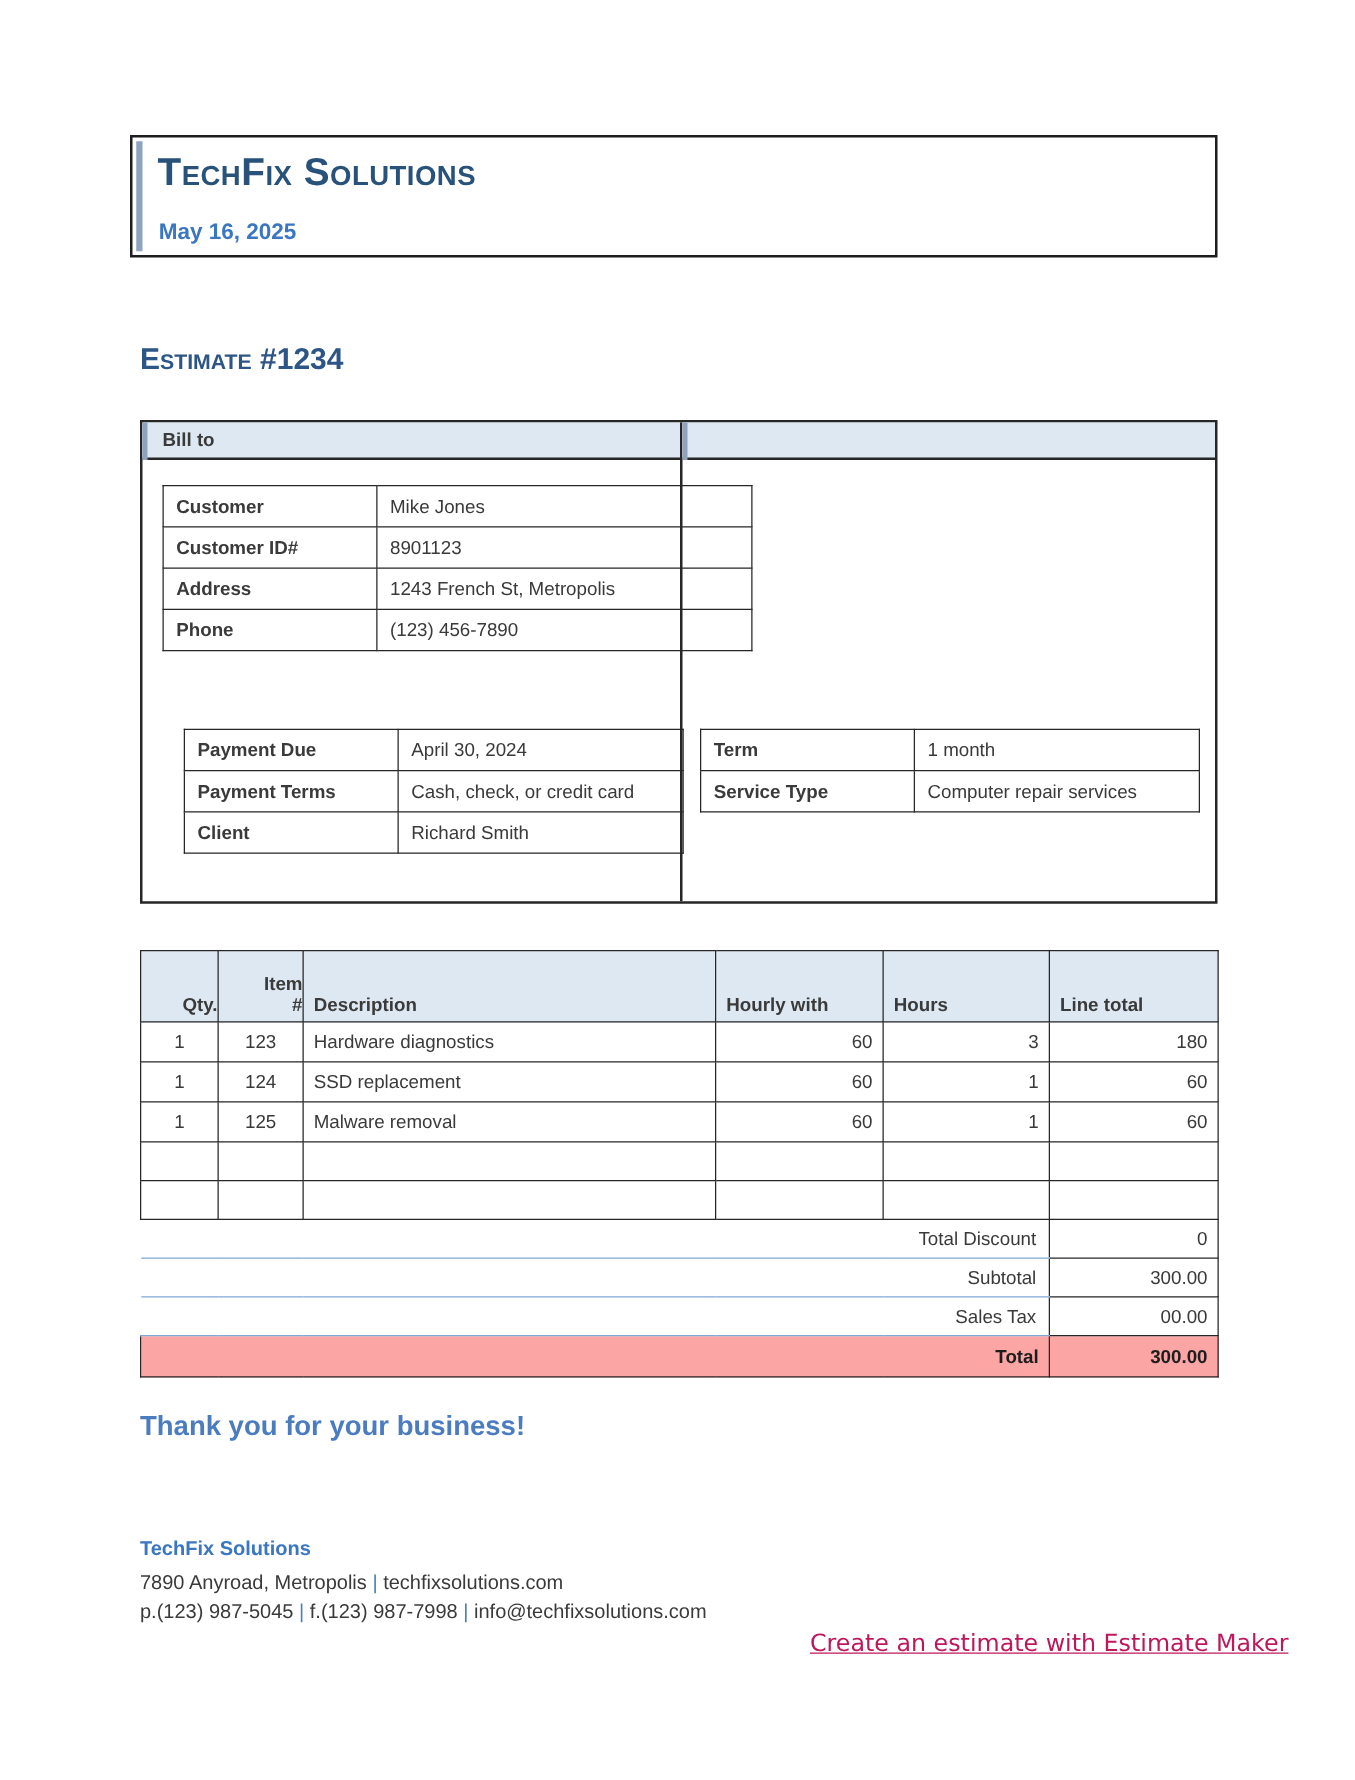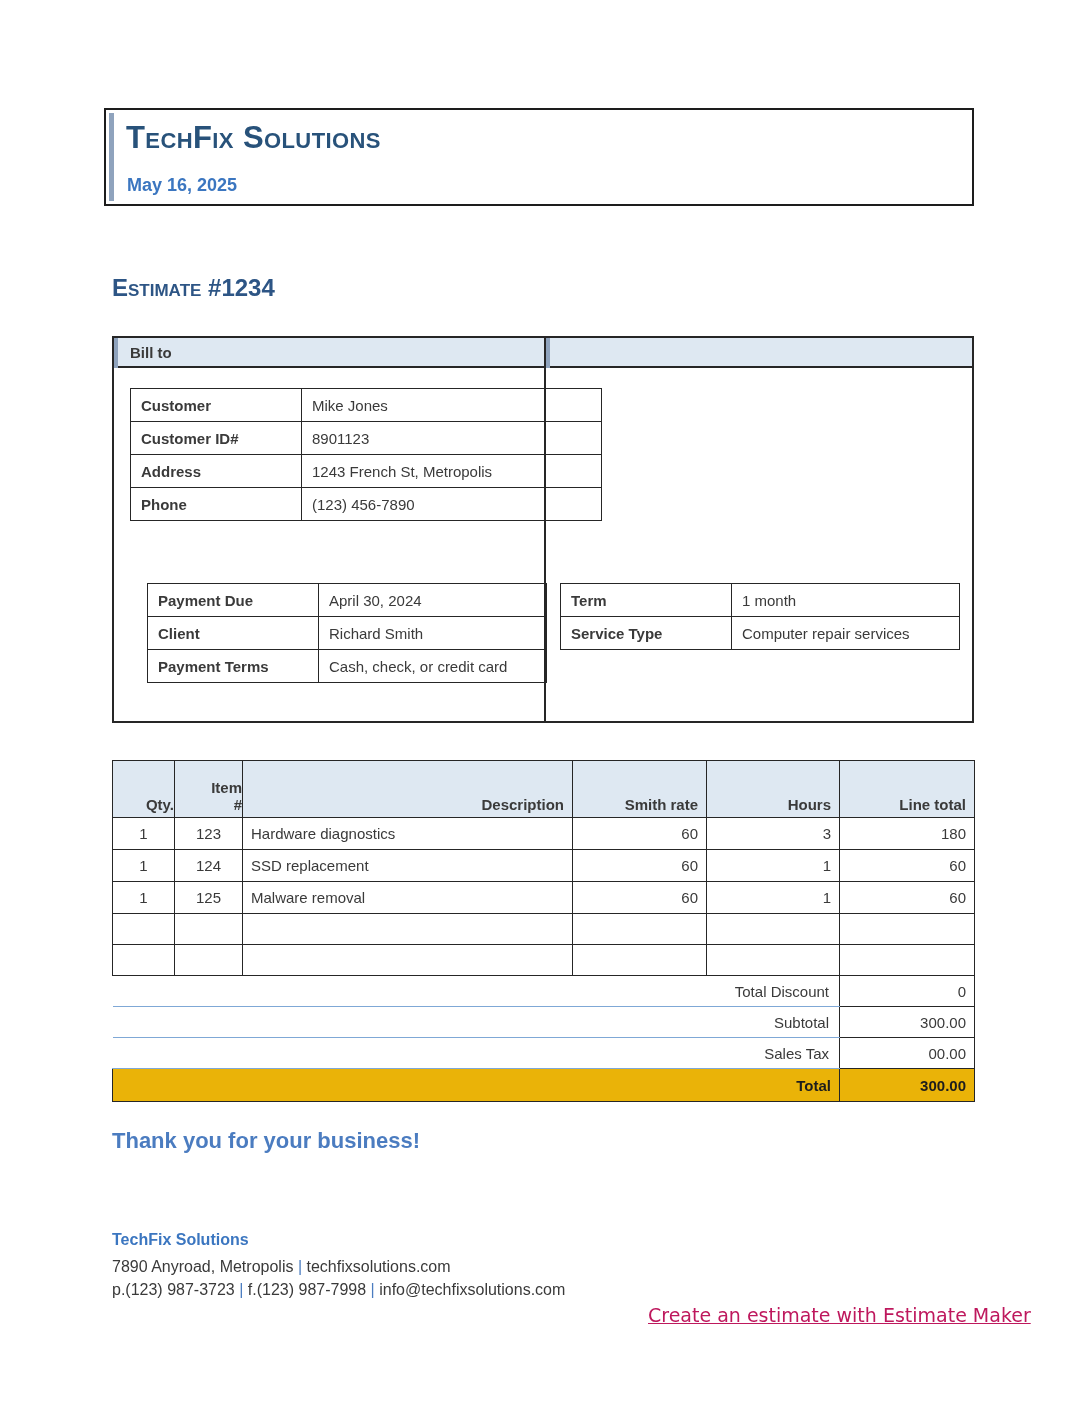--- a/index.html
+++ b/index.html
@@ -163,21 +163,21 @@
 
   .items th {
     background: #dee8f2;
     border: 1.6px solid #262626;
     height: 52px;
     vertical-align: bottom;
     padding: 0 8px 4px 8px;
     font-size: 15px;
     font-weight: bold;
     color: #3a3a3a;
-    text-align: right;
+    text-align: left;
   }
   .items th.ctr { text-align: right; padding-left: 0; padding-right: 0; margin-left: 28px; }
   .items td {
     border: 1.6px solid #262626;
     height: 31px;
     padding: 0 8px;
     vertical-align: middle;
     color: #3a3a3a;
   }
   .items td.ctr { text-align: center; }
@@ -196,21 +196,21 @@
     padding-right: 10px;
   }
   .items tr.sum td.sum-val {
     border-left: 1.6px solid #262626;
     border-right: 1.6px solid #262626;
     border-top: 1.6px solid #262626;
     border-bottom: 1.6px solid #262626;
     text-align: right;
   }
   .items tr.total-row td {
-    background: #eab308;
+    background: #fca5a5;
     border: 1.6px solid #262626;
     font-weight: bold;
     height: 32px;
     text-align: right;
     color: #1d1d1d;
   }
 
   
   .thankyou {
     position: absolute;
@@ -306,26 +306,26 @@
       </tbody>
         </table>
 
       <table class="info-table tbl-payment">
         <tbody>
             <tr>
           <td class="key">Payment Due</td>
           <td class="val">April 30, 2024</td>
         </tr>
         <tr>
+          <td class="key">Payment Terms</td>
+          <td class="val">Cash, check, or credit card</td>
+        </tr>
+        <tr>
           <td class="key">Client</td>
           <td class="val">Richard Smith</td>
-        </tr>
-        <tr>
-          <td class="key">Payment Terms</td>
-          <td class="val">Cash, check, or credit card</td>
         </tr>
       </tbody>
         </table>
     </div>
 
     <div class="billto-col right">
       <div class="band">
         <div class="band-accent"></div>
         <span></span>
       </div>
@@ -355,21 +355,21 @@
         <col class="c-total">
     </colgroup>
     <thead>
       <tr>
         <th class="ctr">Qty.</th>
         <th class="ctr">
           <span>Item</span><br>
           <span>#</span>
         </th>
         <th>Description</th>
-        <th>Smith rate</th>
+        <th>Hourly with</th>
         <th>Hours</th>
         <th>Line total</th>
       </tr>
     </thead>
     <tbody>
       <tr>
         <td class="ctr">1</td>
         <td class="ctr">123</td>
         <td>Hardware diagnostics</td>
         <td class="num">60</td>
@@ -430,21 +430,21 @@
 
   <div class="thankyou">Thank you for your business!</div>
 
   <div class="footer-name">TechFix Solutions</div>
   <div class="footer-line1">
     <span>7890 Anyroad, Metropolis</span>
     <span class="sep">|</span>
     <span>techfixsolutions.com</span>
   </div>
   <div class="footer-line2">
-    <span>p.(123) 987-3723</span>
+    <span>p.(123) 987-5045</span>
     <span class="sep">|</span>
     <span>f.(123) 987-7998</span>
     <span class="sep">|</span>
     <span>info@techfixsolutions.com</span>
   </div>
   <a class="footer-link">Create an estimate with Estimate Maker</a>
 
 </div>
 
 </body></html>

